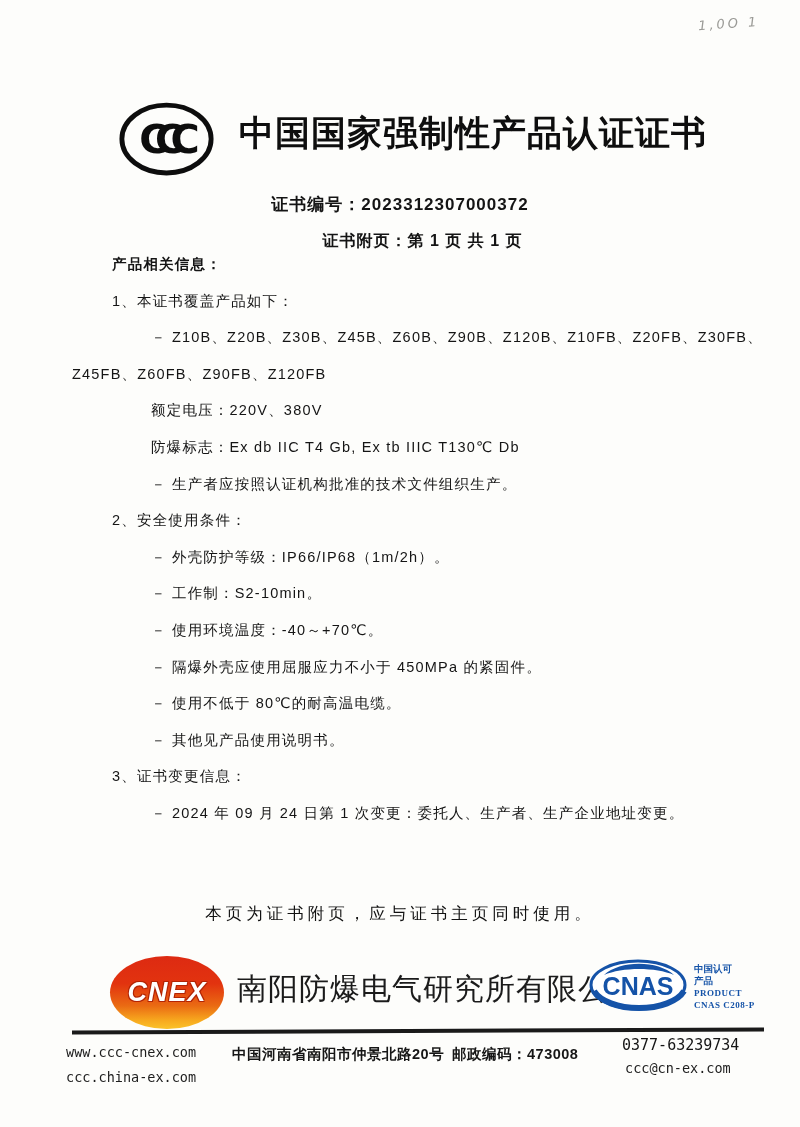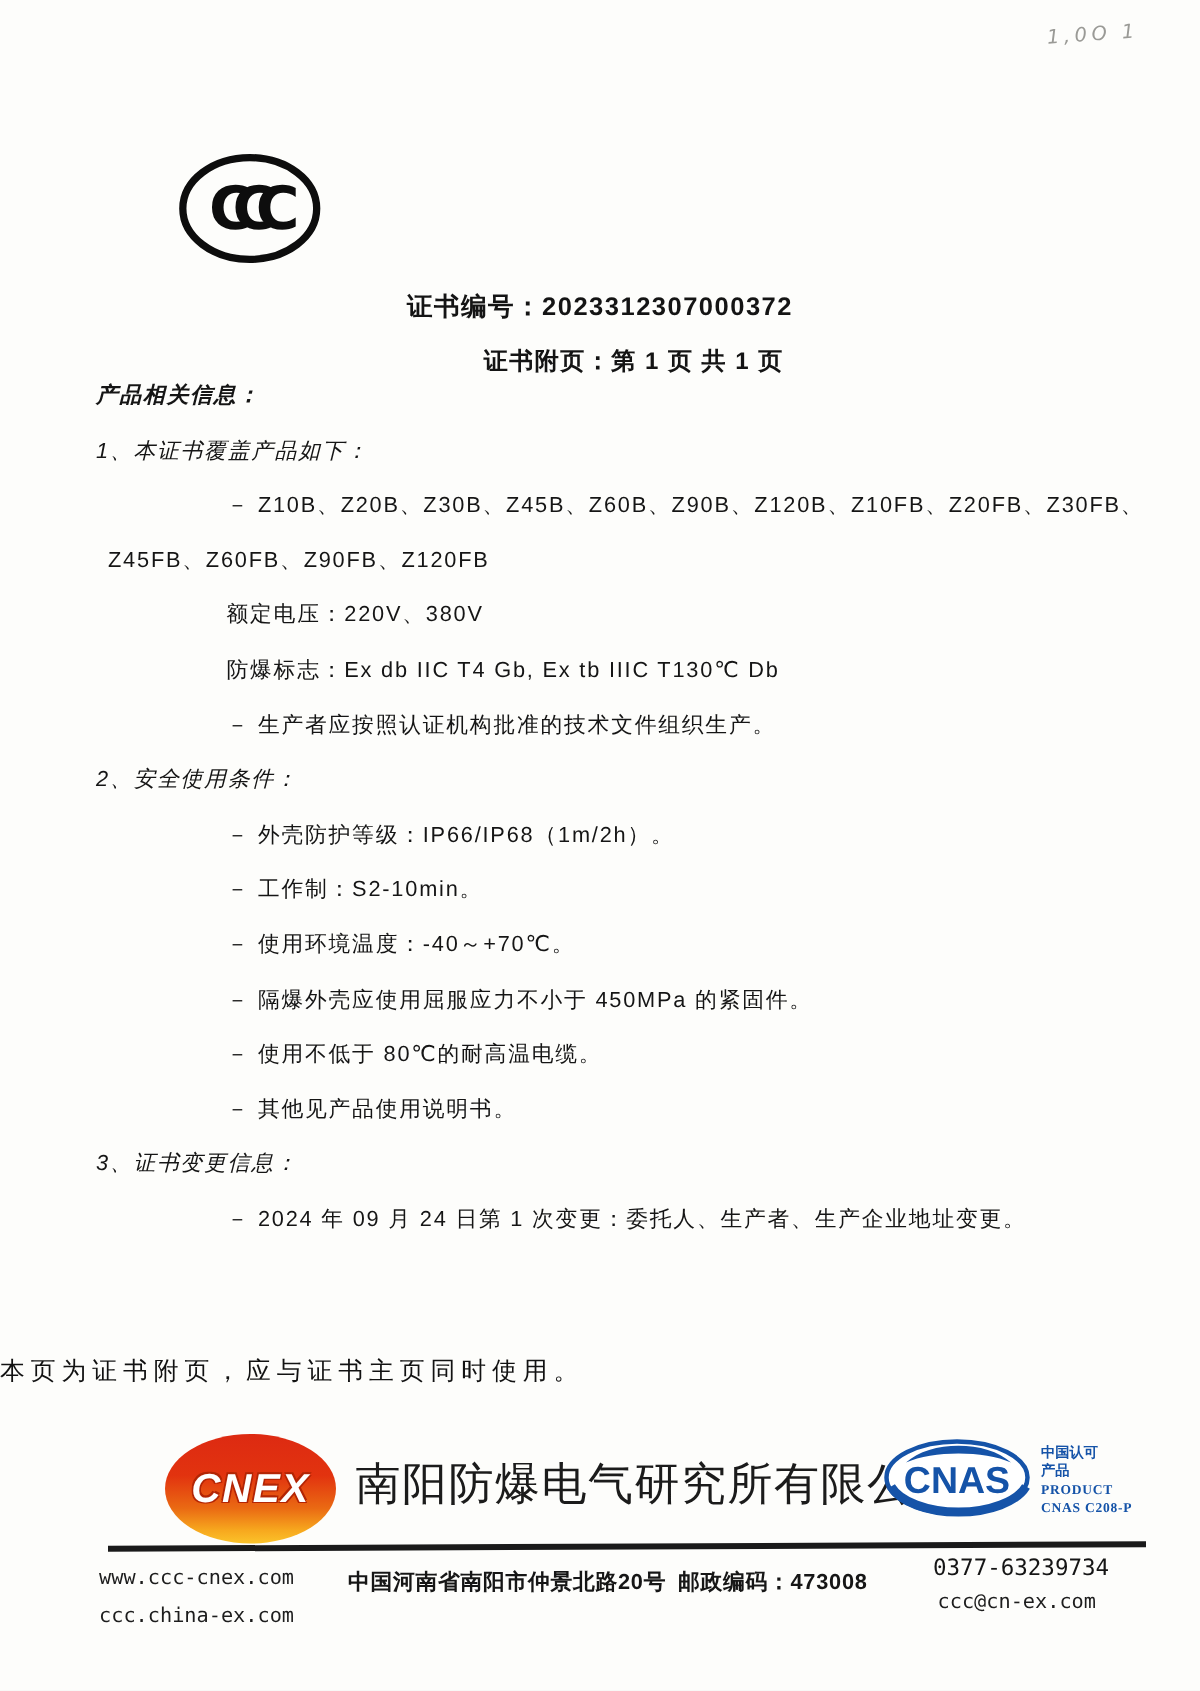--- a/index.html
+++ b/index.html
@@ -21,27 +21,27 @@
     font-size:35px; font-weight:bold; letter-spacing:1px; color:#0e0e0e;
   }
   
   .meta { position:absolute; top:193px; left:0; width:100%; text-align:center; }
   .meta-line1 { font-size:17px; font-weight:bold; letter-spacing:1px; }
   .meta-line2 { margin-top:15px; font-size:16px; font-weight:bold; letter-spacing:1px;padding-left:45px; }
   
   .body-block { position:absolute; top:246px; left:0; width:100%; }
   .body-block .bline { line-height:36.6px; font-size:14.5px; letter-spacing:1.2px; white-space:nowrap; color:#151515; }
   .section-heading { font-weight:bold; font-size:16.5px; }
-  .ind0 { padding-left:64px;font-style:italic; }
+  .ind0 { padding-left:112px; }
   .ind1 { padding-left:151px; }
   .ind2 { padding-left:72px; }
   
   .page-note {
     position:absolute; top:903px; left:0; width:100%;
-    text-align:left; font-size:16.5px; letter-spacing:4px; color:#121212;
+    text-align:center; font-size:16.5px; letter-spacing:4px; color:#121212;
   }
   
   .cnex-logo {
     position:absolute; left:110px; top:956px; width:114px; height:73px;
     border-radius:50%;
     background:linear-gradient(180deg,#dd2a12 0%,#e2330f 38%,#ea6a13 68%,#f7a81e 88%,#fbc32a 100%);
     display:flex; align-items:center; justify-content:center;
   }
   .cnex-text {
     color:#fff; font-weight:bold; font-style:italic; font-size:27px; letter-spacing:1px;
@@ -74,20 +74,21 @@
 <div class="page">
 
   <div class="hand-mark">1,0O 1</div>
 
   <div class="ccc-logo">
     <svg width="97" height="78" viewBox="0 0 100 80" aria-hidden="true">
       <ellipse cx="50" cy="40" rx="46" ry="35" fill="none" stroke="#0d0d0d" stroke-width="5"></ellipse>
       <text x="22" y="54" font-family="DejaVu Sans, sans-serif" font-size="41" font-weight="bold" letter-spacing="-14" fill="#0d0d0d">CCC</text>
     </svg>
   </div>
+  <h1 class="doc-title">中国国家强制性产品认证证书</h1>
 
   <div class="meta">
     <div class="meta-line1"><span>证书编号：</span><span>2023312307000372</span></div>
     <div class="meta-line2"><span>证书附页：</span><span>第 1 页  共 1 页</span></div>
   </div>
 
   <div class="body-block">
     <div class="bline ind0 section-heading">产品相关信息：</div>
     <div class="bline ind0">1、本证书覆盖产品如下：</div>
     <div class="bline ind1">－ Z10B、Z20B、Z30B、Z45B、Z60B、Z90B、Z120B、Z10FB、Z20FB、Z30FB、</div>

